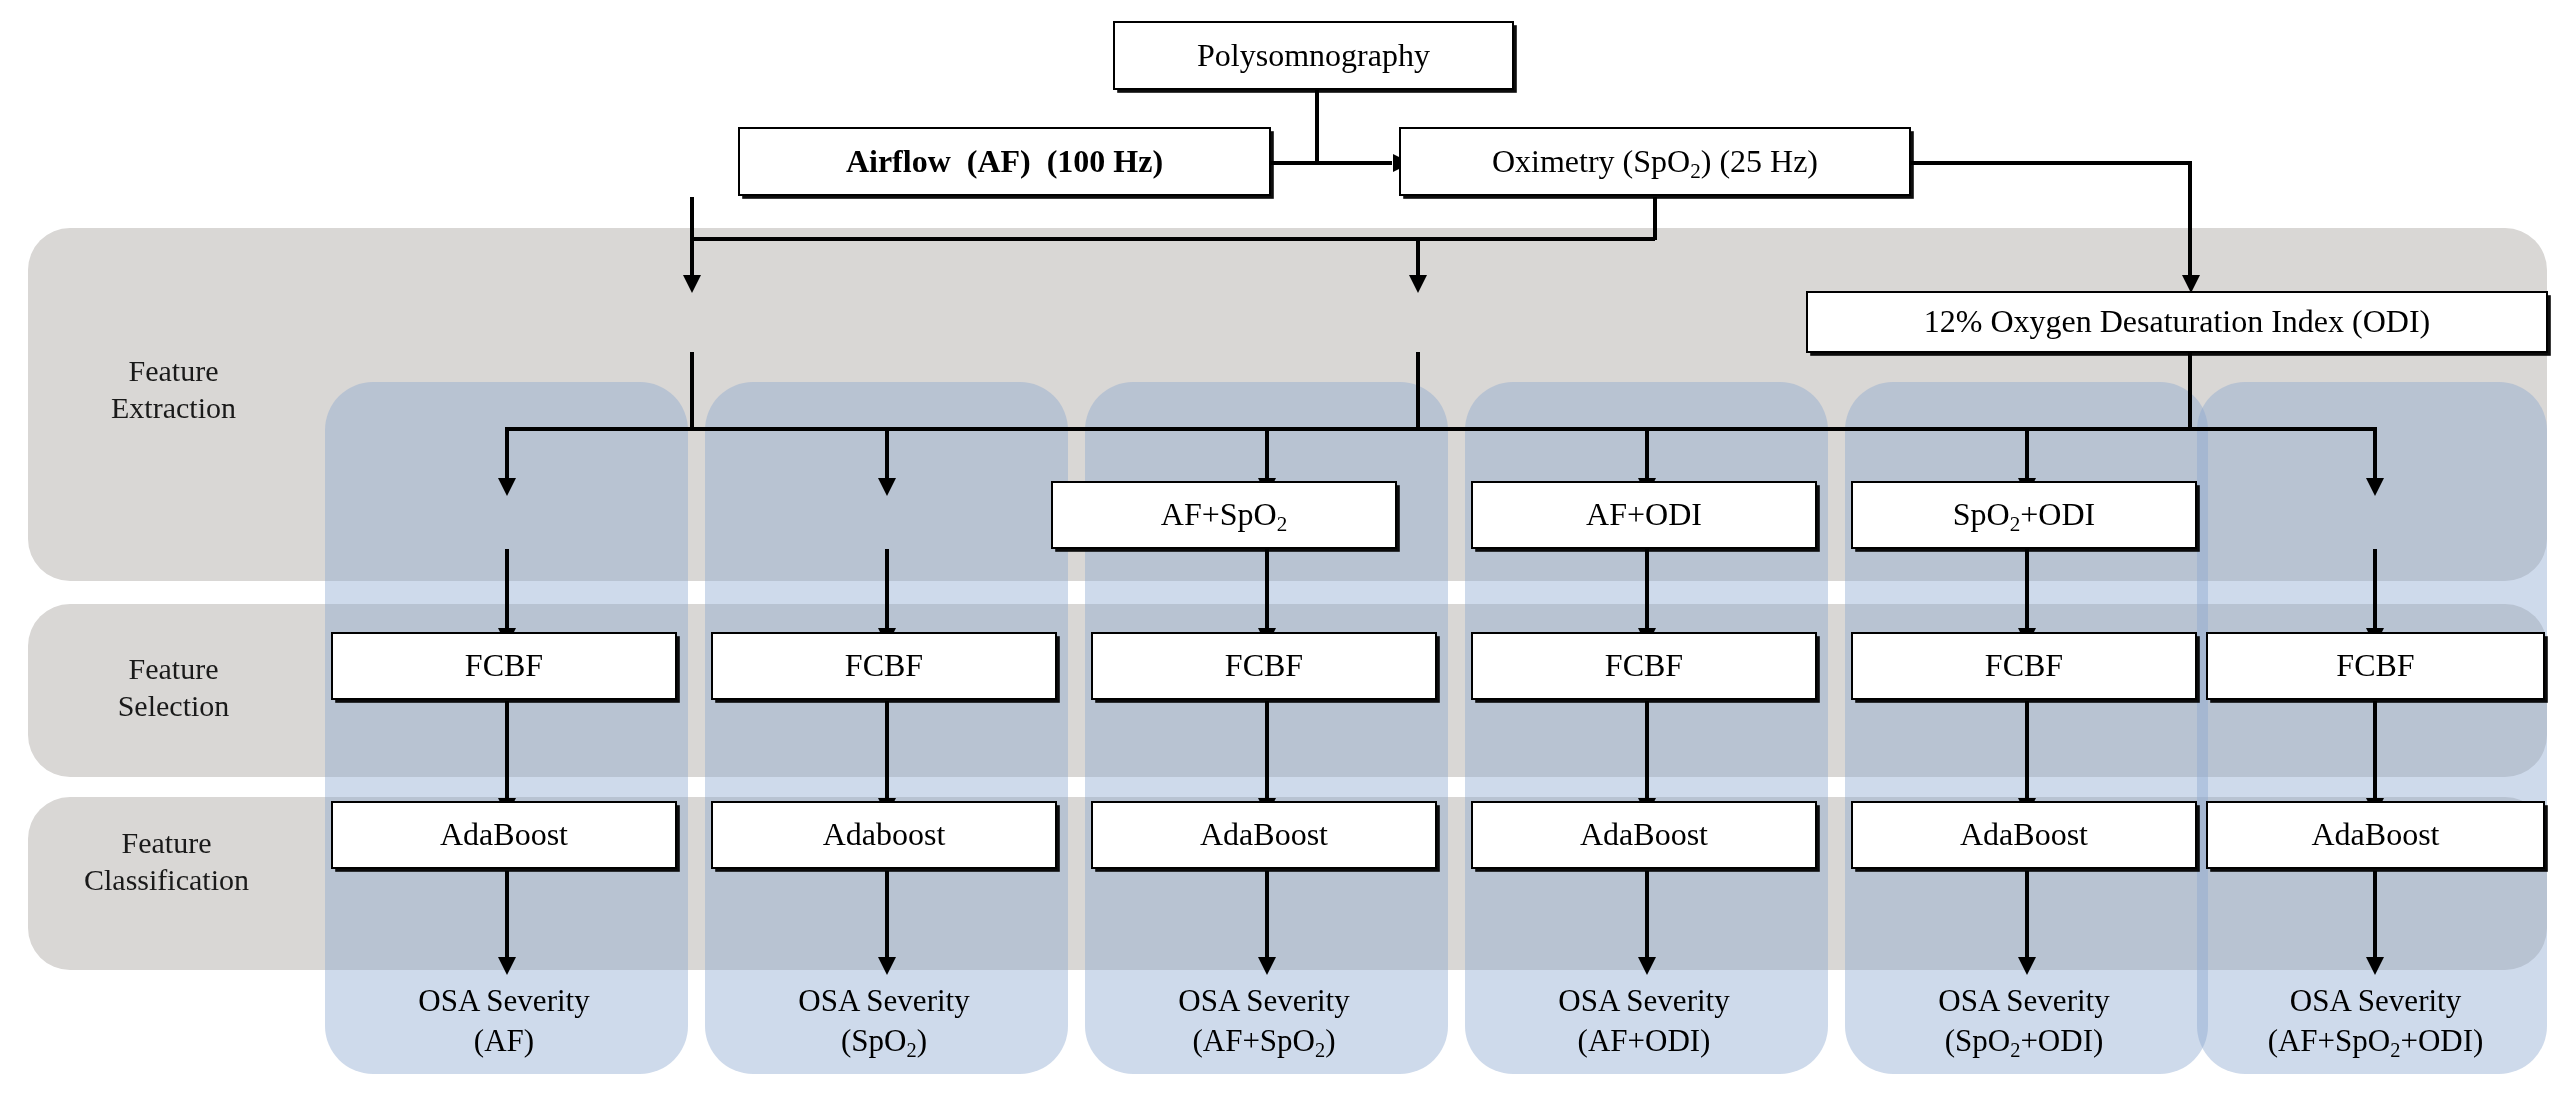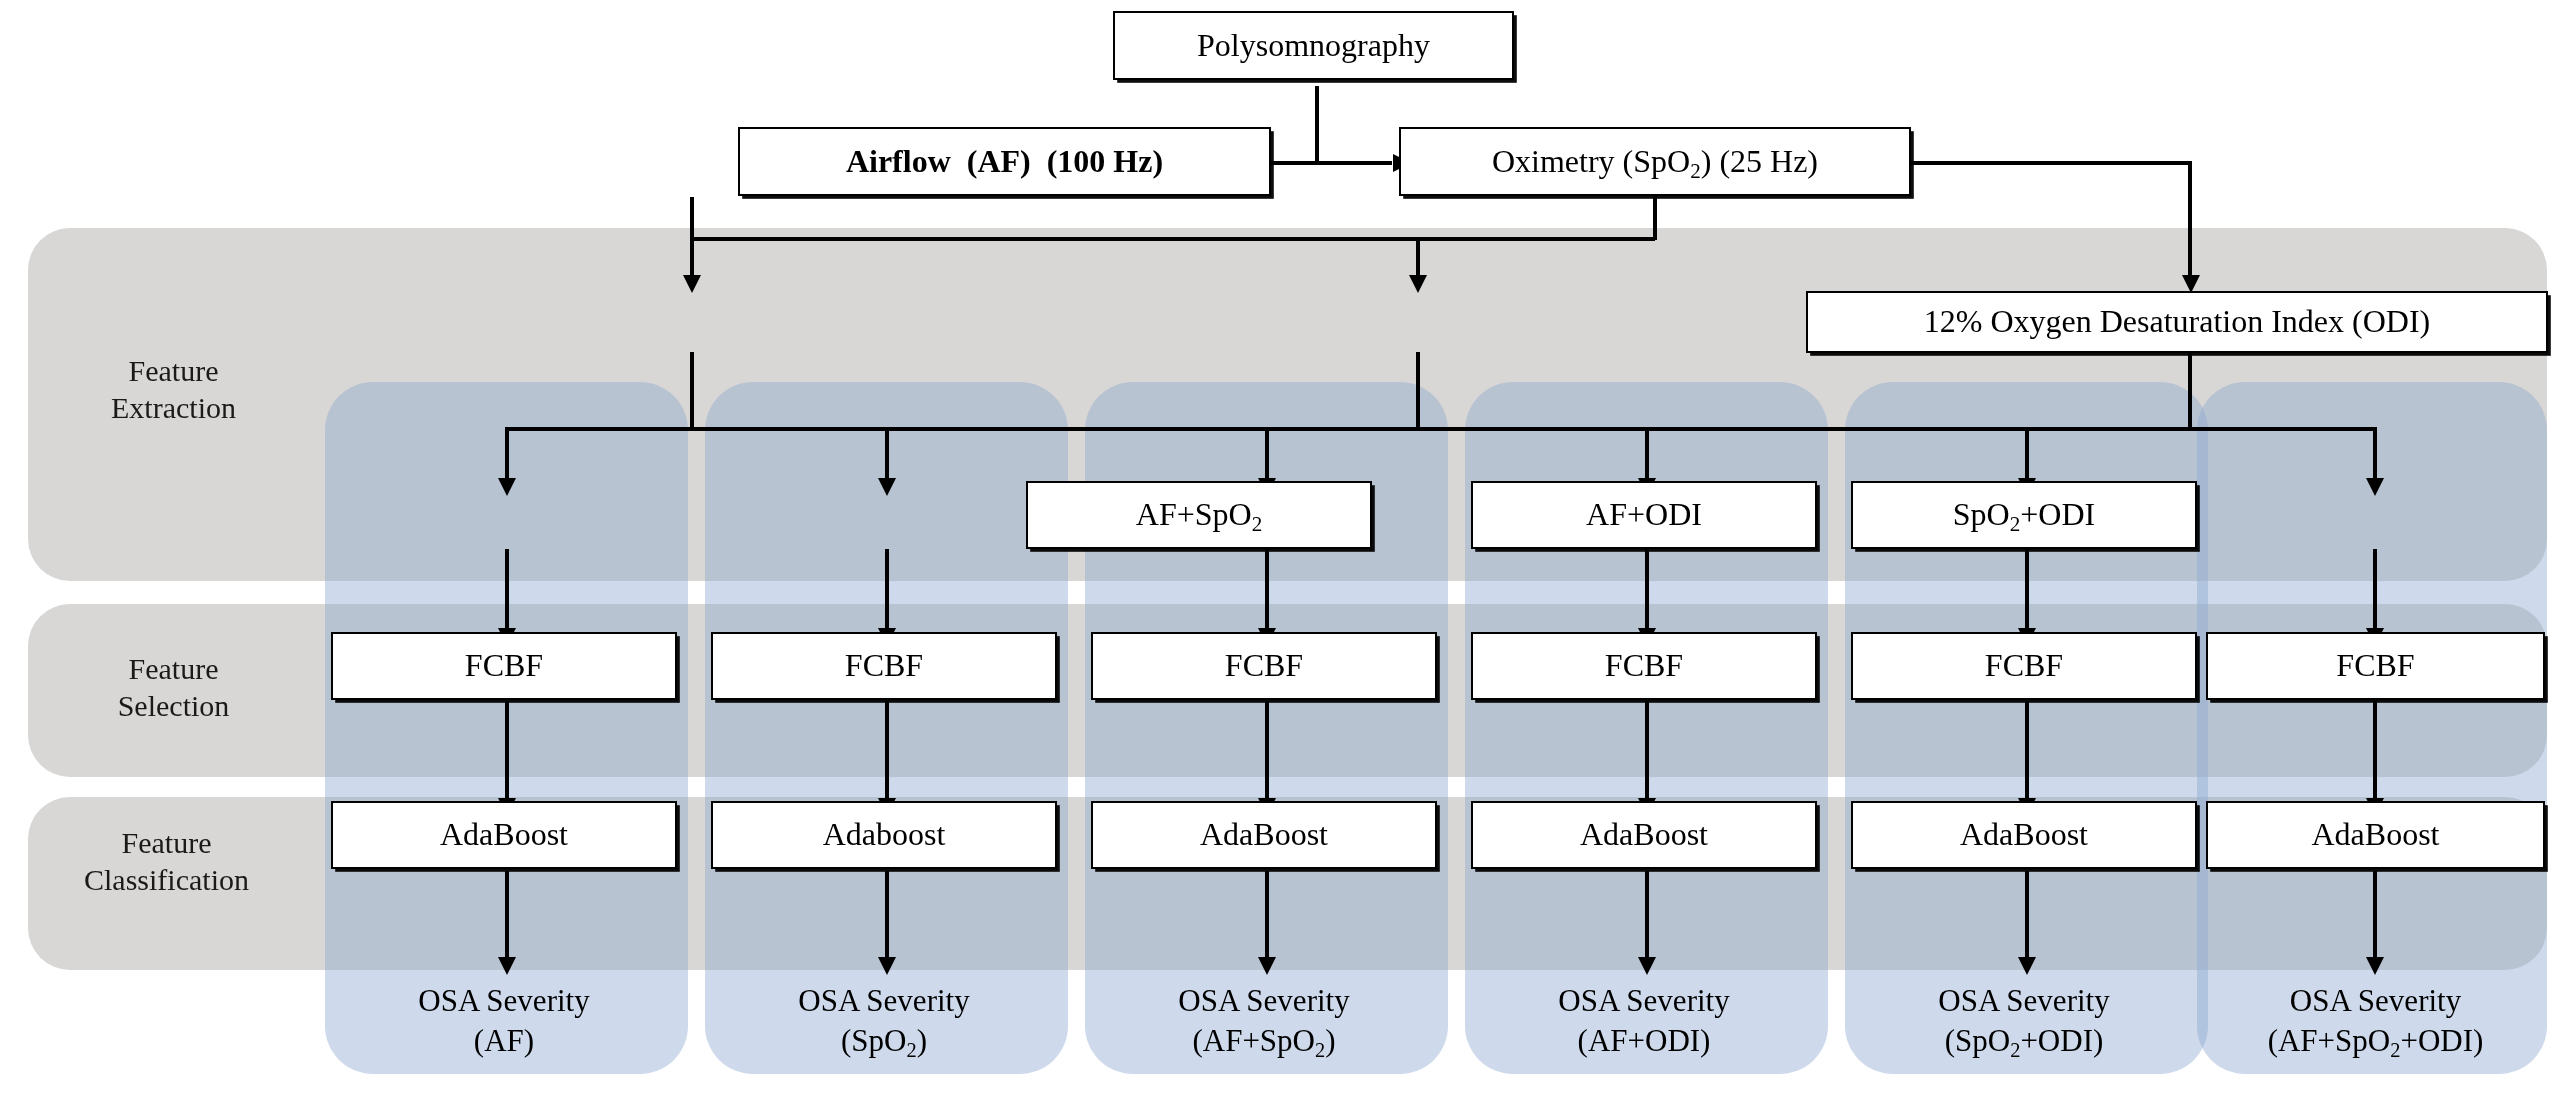--- a/index.html
+++ b/index.html
@@ -190,36 +190,36 @@
   <div class="conn vline" style="left:1645px; top:871px; height:90px;"></div>
   <div class="conn vline" style="left:2025px; top:871px; height:90px;"></div>
   <div class="conn vline" style="left:2373px; top:871px; height:90px;"></div>
   <div class="arrow-down" style="left:498px;  top:957px;"></div>
   <div class="arrow-down" style="left:878px; top:957px;"></div>
   <div class="arrow-down" style="left:1258px; top:957px;"></div>
   <div class="arrow-down" style="left:1638px; top:957px;"></div>
   <div class="arrow-down" style="left:2018px; top:957px;"></div>
   <div class="arrow-down" style="left:2366px; top:957px;"></div>
 
-  <div class="node" style="left:1113px; top:11px; width:401px; height:69px;">
+  <div class="node" style="left:1113px; top:21px; width:401px; height:69px;">
     <span>Polysomnography</span>
   </div>
 
   <div class="node" style="left:738px; top:127px; width:533px; height:69px;font-weight:bold;">
     <span>Airflow&nbsp; (AF)&nbsp; (100&nbsp;Hz)</span>
   </div>
   <div class="node" style="left:1399px; top:127px; width:512px; height:69px;">
     <span>Oximetry&nbsp;(SpO<sub>2</sub>)&nbsp;(25&nbsp;Hz)</span>
   </div>
 
   <div class="node" style="left:1806px; top:291px; width:742px; height:62px;">
     <span>12% Oxygen Desaturation Index (ODI)</span>
   </div>
 
-  <div class="node" style="left:1026px; top:481px; width:346px; height:68px;">
+  <div class="node" style="left:1051px; top:481px; width:346px; height:68px;">
     <span>AF+SpO<sub>2</sub></span>
   </div>
   <div class="node" style="left:1471px; top:481px; width:346px; height:68px;">
     <span>AF+ODI</span>
   </div>
   <div class="node" style="left:1851px; top:481px; width:346px; height:68px;">
     <span>SpO<sub>2</sub>+ODI</span>
   </div>
 
   <div class="node" style="left:331px; top:632px; width:346px; height:68px;">

